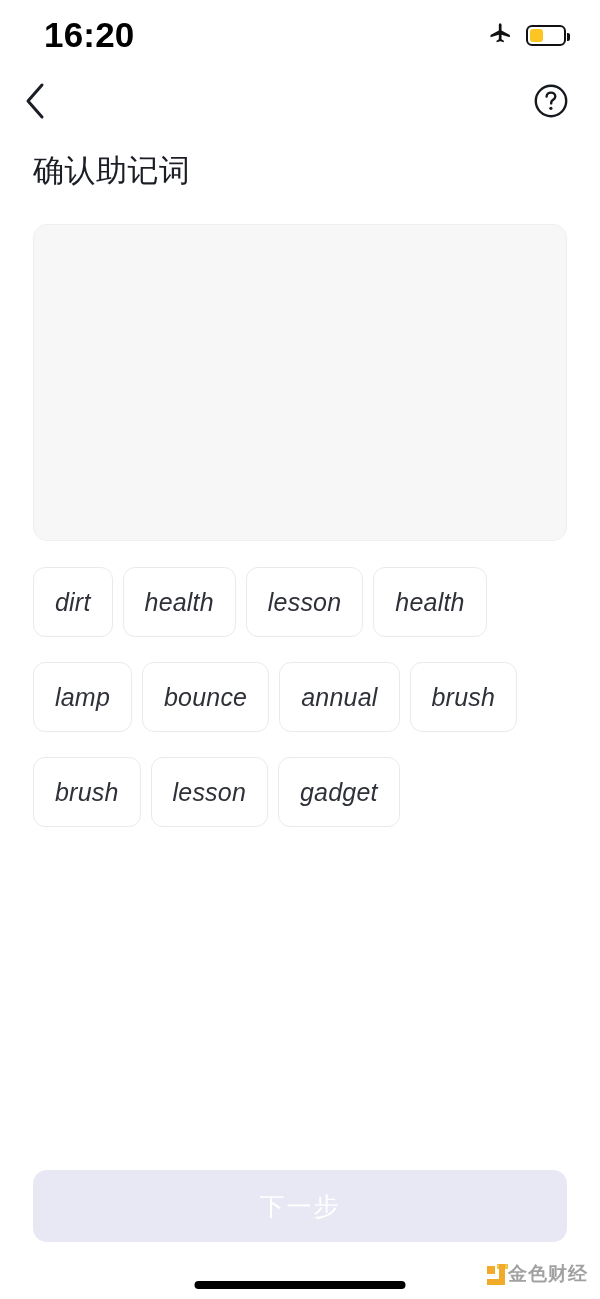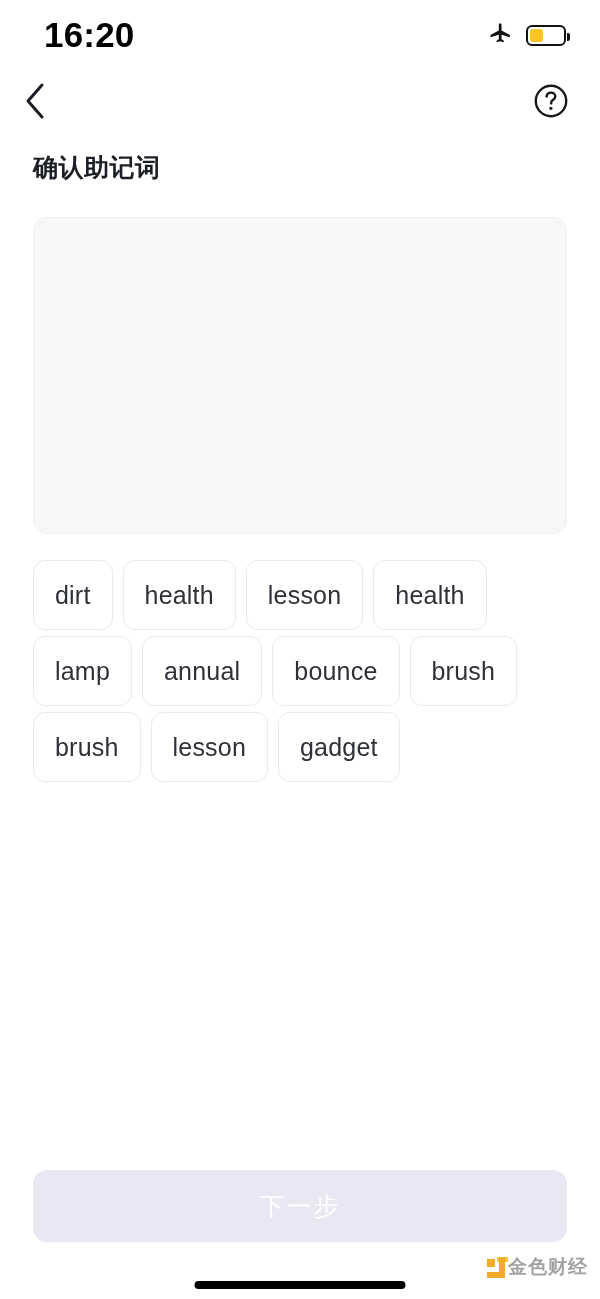--- a/index.html
+++ b/index.html
@@ -91,22 +91,22 @@
     align-items: center;
     justify-content: center;
     cursor: pointer;
   }
 
   
   .heading-wrap {
     padding: 16px 33px 0 33px;
   }
   .page-title {
-    font-size: 25px;
-    font-weight: bold;
+    font-size: 31px;
+    font-weight: normal;
     color: #1b1e25;
     line-height: 1.2;
     margin: 0;
     letter-spacing: 0.5px;
   }
   .page-subtitle {
     font-size: 23px;
     color: #8a8f9a;
     line-height: 1.35;
     margin: 11px 0 0 0;
@@ -121,23 +121,24 @@
     border: 1px solid #eeeff1;
     border-radius: 14px;
     box-sizing: border-box;
   }
 
   
   .word-pool {
     margin: 26px 33px 0 33px;
     display: flex;
     flex-wrap: wrap;
-    gap: 6px 10px;
+    gap: 25px 10px;
     align-content: flex-start;
     width: 500px;
+    font-style: italic;
   }
   .word-chip {
     min-width: 62px;
     height: 70px;
     padding: 0 21px;
     background: #ffffff;
     border: 1px solid #e9eaec;
     border-radius: 12px;
     display: flex;
     align-items: center;
@@ -176,21 +177,21 @@
     transform: translateX(-50%);
     bottom: 10px;
     width: 211px;
     height: 8px;
     background: #000000;
     border-radius: 5px;
   }
   .watermark {
     position: absolute;
     right: 12px;
-    bottom: 19px;
+    bottom: 12px;
     display: flex;
     align-items: center;
     opacity: 0.92;
   }
   .wm-mark {
     position: relative;
     width: 21px;
     height: 21px;
   }
   .wm-sq-a {
@@ -265,22 +266,22 @@
 </div>
 
 <div class="answer-panel"></div>
 
 <div class="word-pool" id="word-pool">
     <div class="word-chip">dirt</div>
     <div class="word-chip">health</div>
     <div class="word-chip">lesson</div>
     <div class="word-chip">health</div>
     <div class="word-chip">lamp</div>
+    <div class="word-chip">bounce</div>
     <div class="word-chip">annual</div>
-    <div class="word-chip">bounce</div>
     <div class="word-chip">brush</div>
     <div class="word-chip">brush</div>
     <div class="word-chip">lesson</div>
     <div class="word-chip">gadget</div>
   </div>
 
 <div class="cta-wrap">
   <button class="cta-button" disabled="">下一步</button>
 </div>
 

